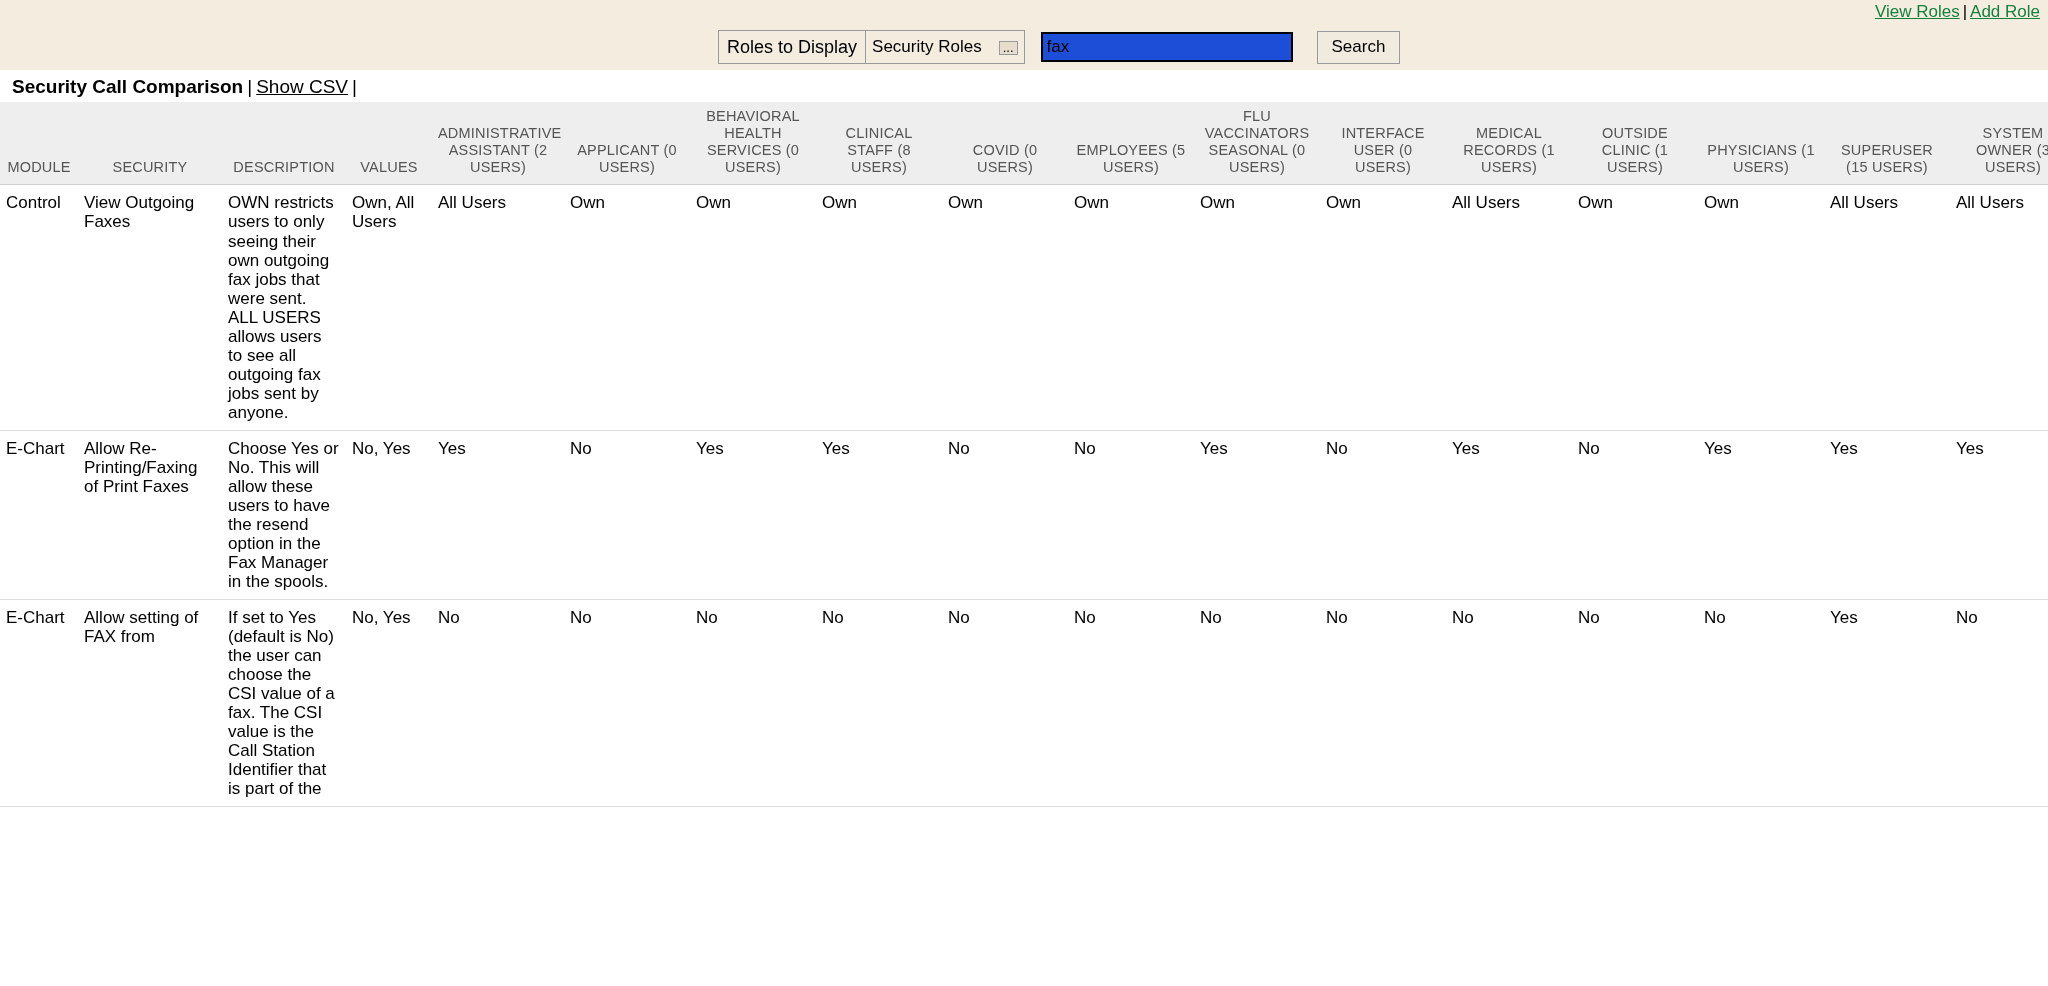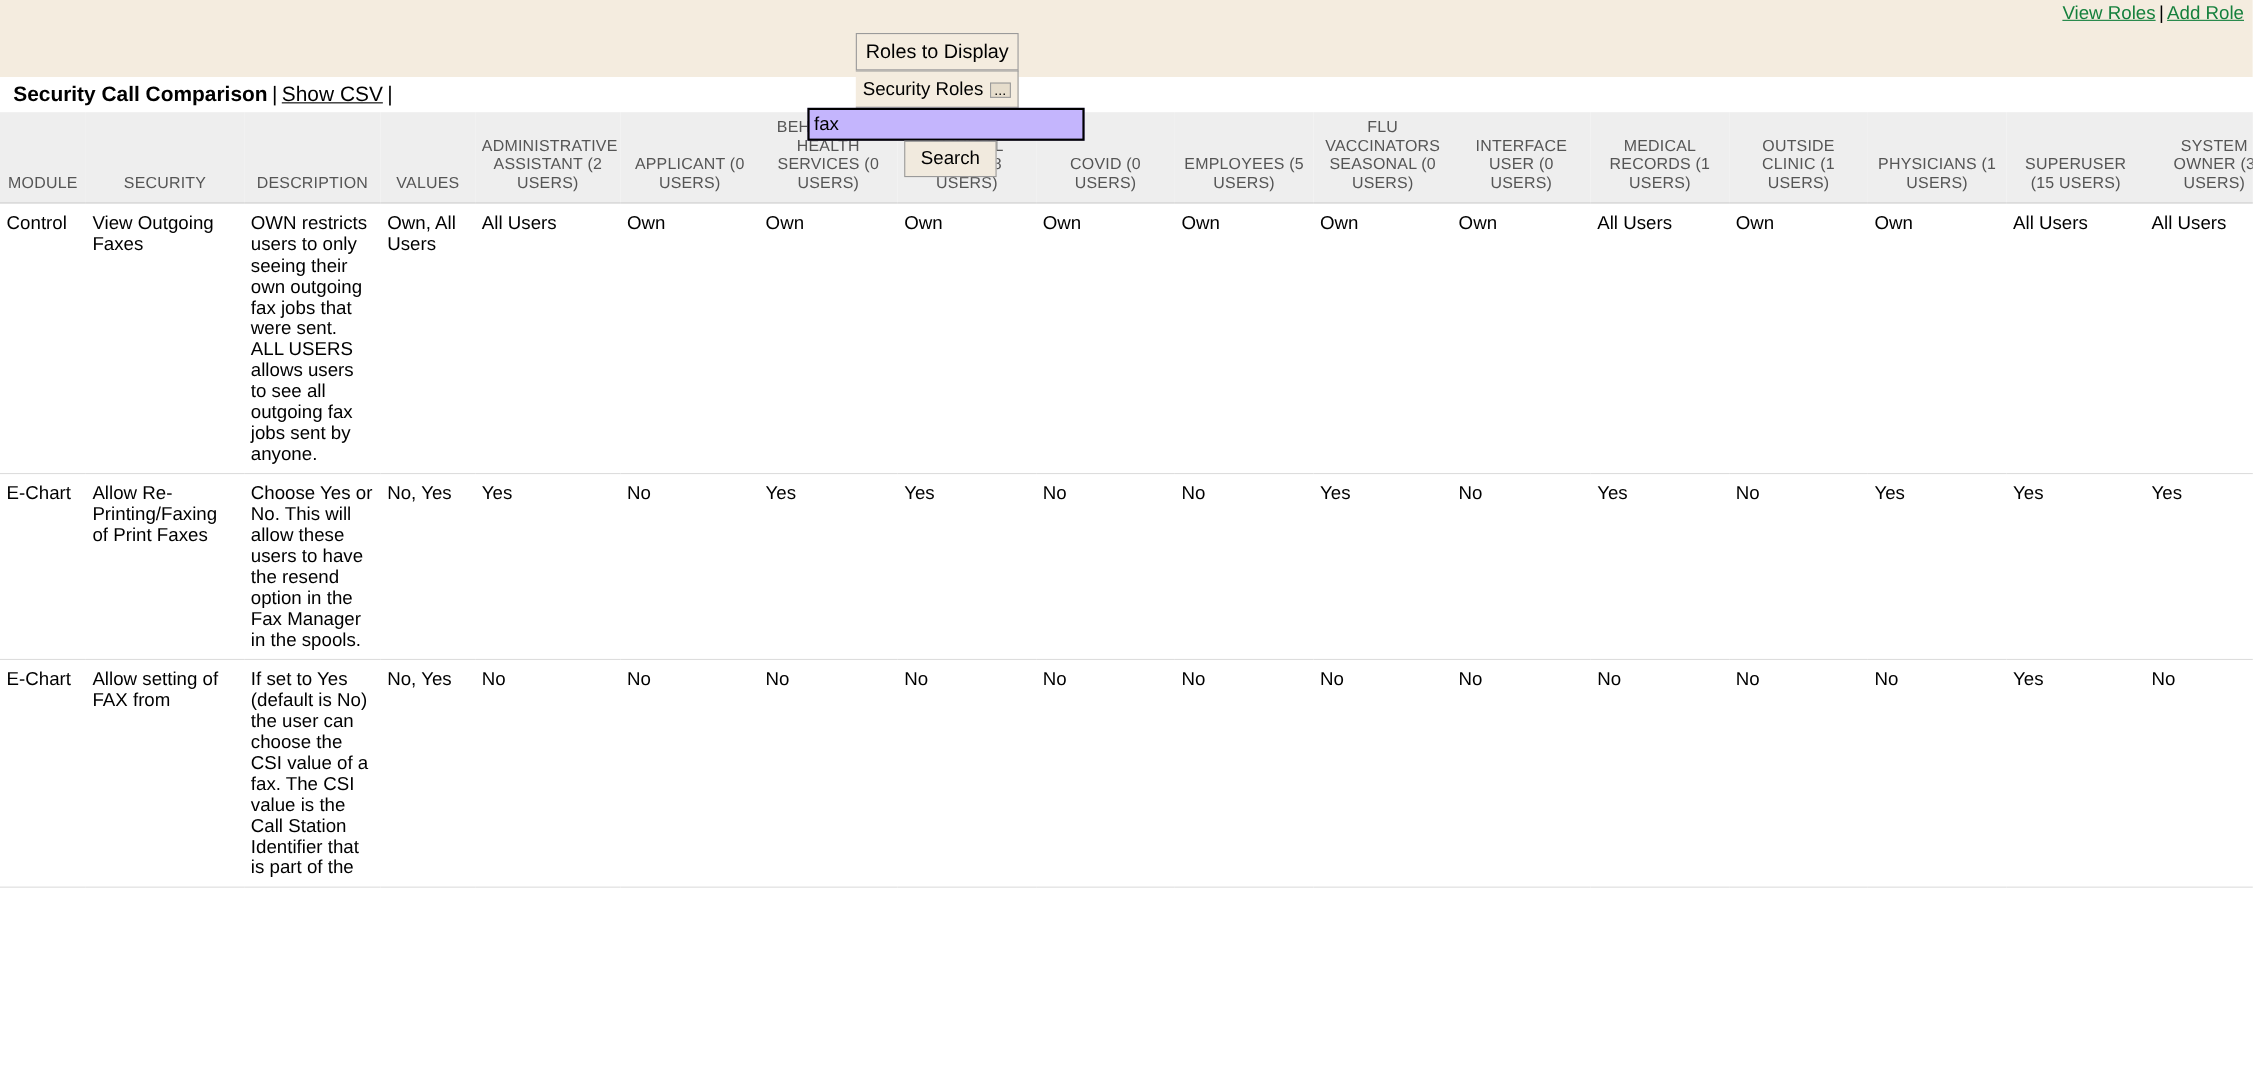--- a/index.html
+++ b/index.html
@@ -37,57 +37,56 @@
     padding: 0 3px;
   }
 
   .searchbar {
     position: absolute;
     left: 718px;
     top: 30px;
     display: flex;
     align-items: center;
     gap: 0;
-    flex-direction: column;
   }
   .roles-label {
     border: 1px solid #9a9a9a;
     background: #f4ecdf;
     padding: 5px 8px 6px 8px;
     font-size: 18px;
     line-height: 1;
     height: 21px;
     display: flex;
     align-items: center;
   }
   .roles-select {
     border: 1px solid #9a9a9a;
     background: #f4ecdf;
     padding: 5px 6px 6px 6px;
     font-size: 17px;
     line-height: 1;
     height: 21px;
     display: flex;
     align-items: center;
-    gap: 6px;
+    gap: 17px;
     border-left: none;
   }
   .roles-select .ellipsis-box {
     border: 1px solid #9a9a9a;
     background: #e6ddcc;
     font-size: 13px;
     padding: 1px 3px;
     line-height: 10px;
     position: relative;
     top: 1px;
   }
   .search-input {
     margin-left: 16px;
     border: 2px solid #000000;
-    background: #c4b5fd;
+    background: #1d4ed8;
     width: 240px;
     height: 22px;
     font-size: 17px;
     padding: 2px 4px;
     font-family: "Liberation Sans", sans-serif;
     outline: none;
   }
   .search-button {
     margin-left: 24px;
     border: 1px solid #9a9a9a;

